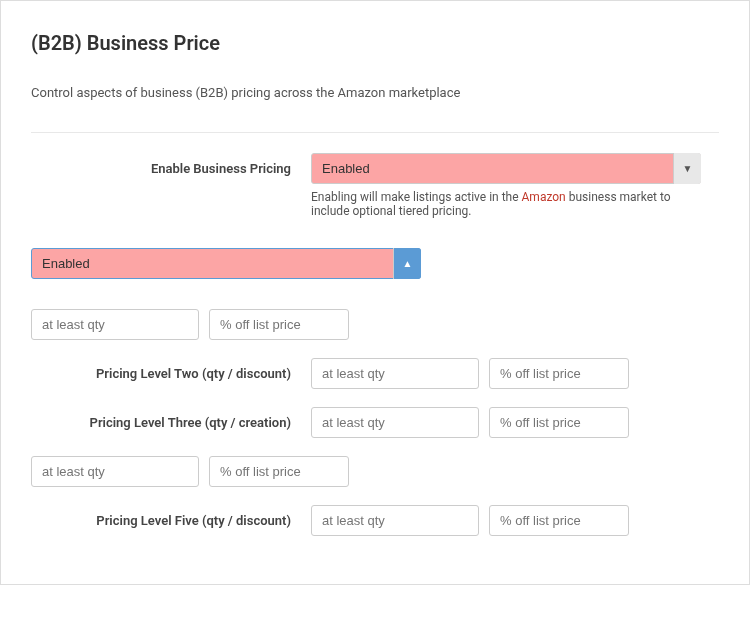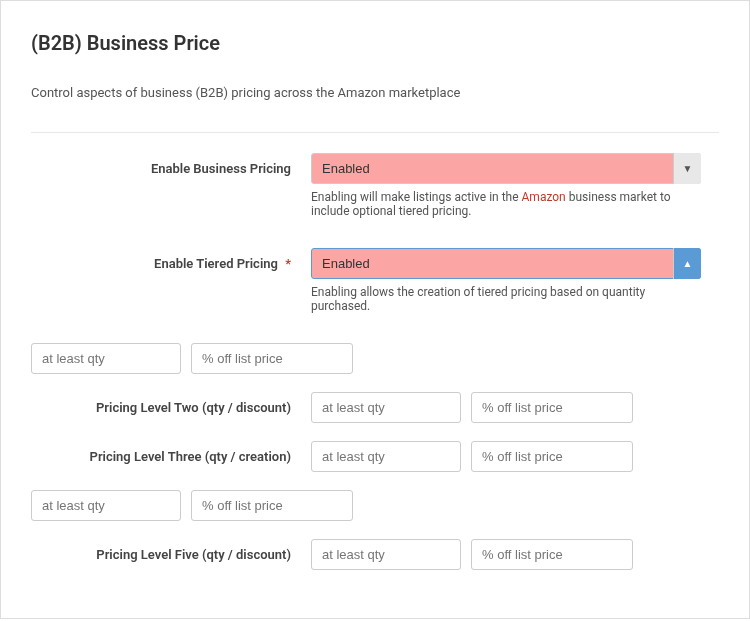--- a/index.html
+++ b/index.html
@@ -122,25 +122,25 @@
     .pricing-inputs {
       display: flex;
       gap: 10px;
     }
     .pricing-input {
       padding: 7px 10px;
       border: 1px solid #ccc;
       border-radius: 3px;
       font-size: 13px;
       color: #999;
-      width: 150px;
+      width: 168px;
       background: #fff;
     }
     .pricing-input.wide {
-      width: 162px;
+      width: 140px;
     }
     .divider {
       border: none;
       border-top: 1px solid #e8e8e8;
       margin: 8px 0 20px 0;
     }
   </style>
 </head>
 <body>
 
@@ -164,33 +164,28 @@
           </select>
           <div class="select-arrow">▼</div>
         </div>
         <div class="help-text">
           Enabling will make listings active in the <span class="amazon-link">Amazon</span> business market to include optional tiered pricing.
         </div>
       </div>
     </div>
 
     <div class="form-row">
-      <div class="form-label">
-        <span>Enable Tiered Pricing</span>
-        <span class="required">*</span>
-      </div>
       <div class="form-control-wrap">
         <div class="select-wrapper active">
           <select>
             <option>Enabled</option>
             <option>Disabled</option>
           </select>
           <div class="select-arrow">▲</div>
         </div>
-        <div class="help-text">Enabling allows the creation of tiered pricing based on quantity purchased.</div>
       </div>
     </div>
 
     <div id="pricing-levels-container">
         <div class="pricing-row">
           <div class="pricing-inputs">
             <input type="text" class="pricing-input" placeholder="at least qty" style="">
             <input type="text" class="pricing-input wide" placeholder="% off list price" style="">
           </div>
         </div>

